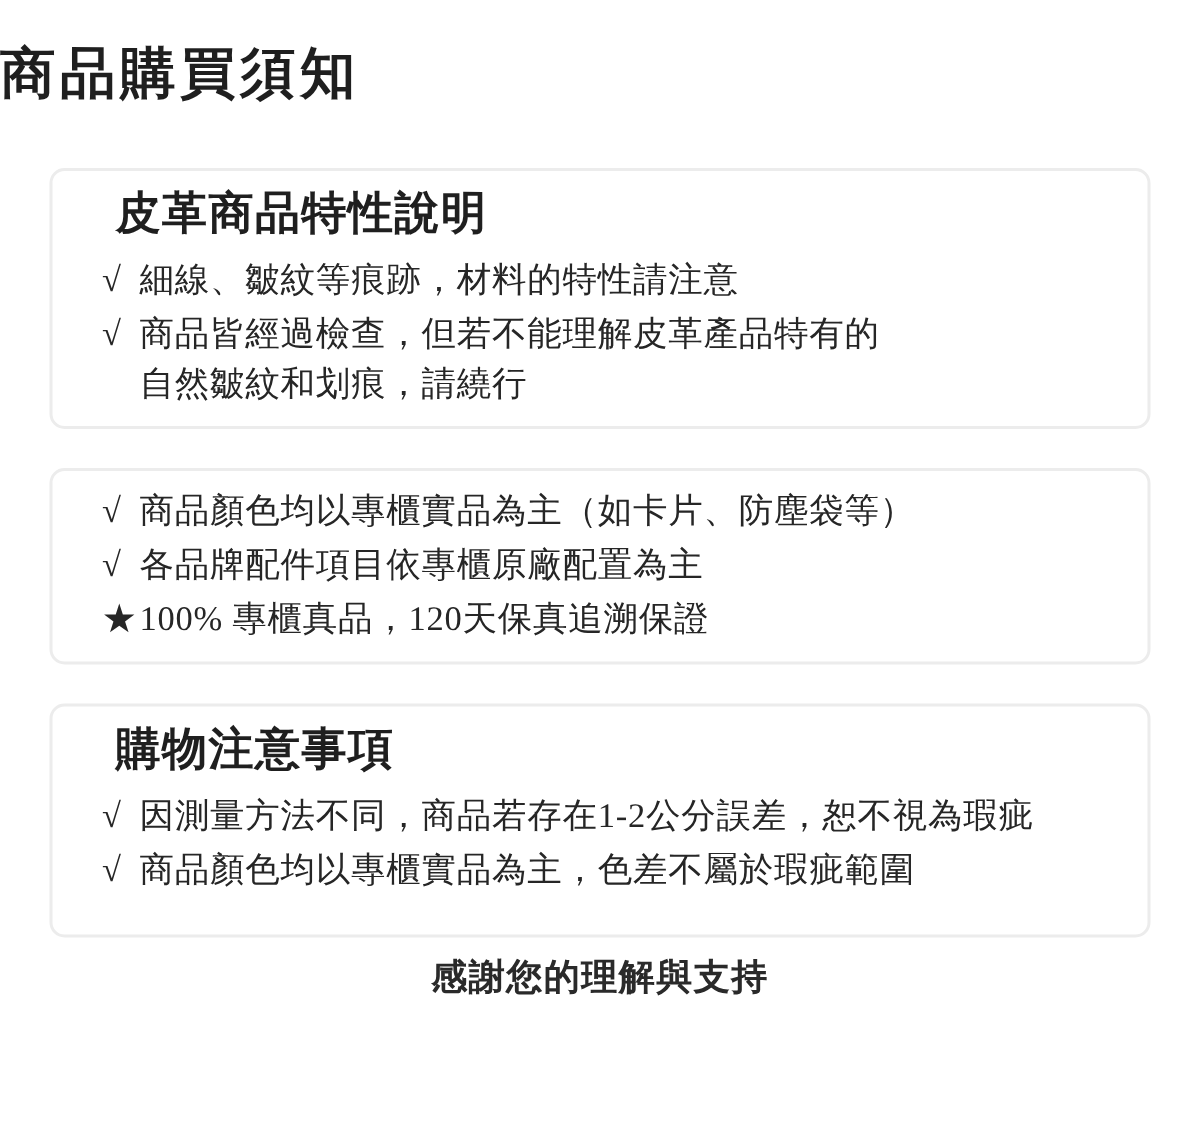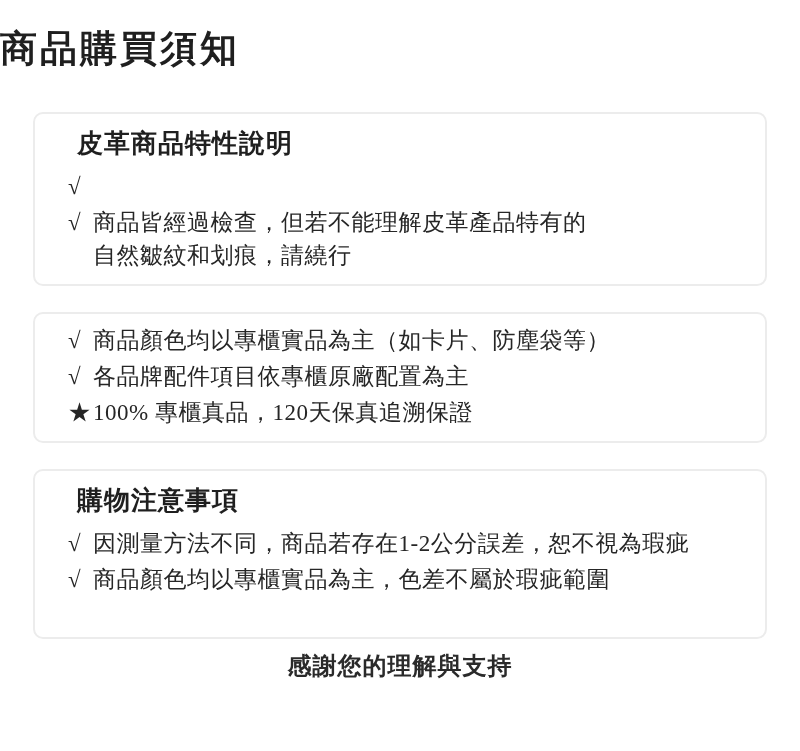--- a/index.html
+++ b/index.html
@@ -28,24 +28,24 @@
     margin: 26px 33px 0 33px;
     border: 2px solid #ececec;
     border-radius: 10px;
     padding: 10px 28px 9px 33px;
     box-sizing: border-box;
   }
   .notice-box.first {
     margin-top: 40px;
   }
   .notice-box.last {
-    padding-bottom: 38px;
+    padding-bottom: 24px;
   }
   .box-heading {
-    font-size: 26px;
+    font-size: 30px;
     line-height: 34px;
     font-weight: 700;
     color: #1f1f1f;
     margin: 2px 0 10px 9px;
     letter-spacing: 1px;
   }
   .bullet-list {
     margin: 0;
     padding: 0;
   }
@@ -85,20 +85,21 @@
 <body>
 
 <h1 class="page-title">商品購買須知</h1>
 
 <section class="notice-box first">
   <h2 class="box-heading">皮革商品特性說明</h2>
   <div class="bullet-list">
     <div class="bullet">
       <span class="bullet-marker">√</span>
       <span class="bullet-text">
+        <span class="line">細線、皺紋等痕跡，材料的特性請注意</span>
       </span>
     </div>
     <div class="bullet">
       <span class="bullet-marker">√</span>
       <span class="bullet-text">
         <span class="line">商品皆經過檢查，但若不能理解皮革產品特有的</span>
         <span class="line">自然皺紋和划痕，請繞行</span>
       </span>
     </div>
   </div>

